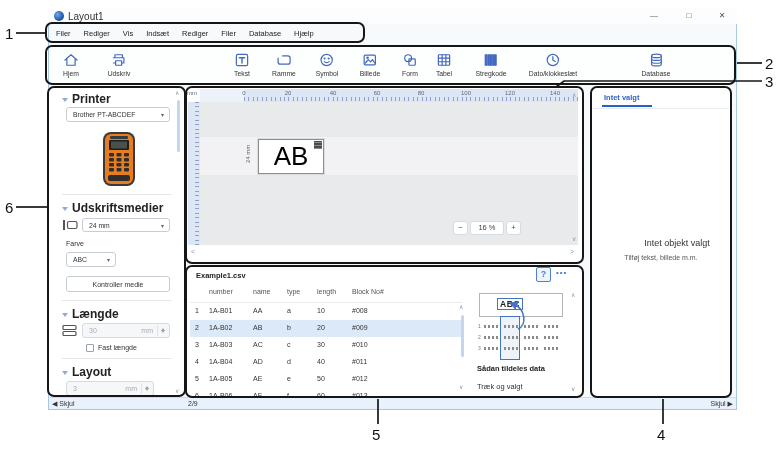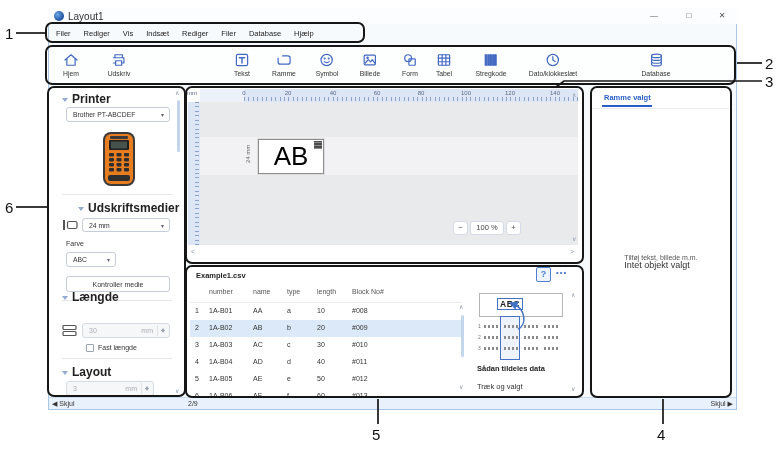--- a/index.html
+++ b/index.html
@@ -82,21 +82,21 @@
   .mrow i { display:inline-block; width:15px; height:3px; margin-right:5px; vertical-align:top; margin-top:4px;
             background:repeating-linear-gradient(90deg,#8a8a8a 0 2px,transparent 2px 4px); }
   .mrn { position:absolute; left:478px; font-size:5px; color:#777; }
   .howtitle { position:absolute; left:477px; top:364px; font-size:7.5px; font-weight:bold; color:#222; }
   .howsub { position:absolute; left:477px; top:382px; font-size:7.5px; color:#333; }
 
   
   .tabsel { position:absolute; left:604px; top:93px; font-size:7.5px; font-weight:bold; color:#2b5fc8; }
   .tabline { position:absolute; left:602px; top:105px; width:50px; height:2px; background:#2b5fc8; }
   .tabdiv { position:absolute; left:593px; top:108px; width:136px; height:1px; background:#e8ecf1; }
-  .emptyt { position:absolute; left:588px; top:238px; width:138px; text-align:center; font-size:9px; color:#333;margin-top:22px; }
+  .emptyt { position:absolute; left:608px; top:238px; width:138px; text-align:center; font-size:9px; color:#333; }
   .emptys { position:absolute; left:592px; top:254px; width:138px; text-align:center; font-size:7px; color:#555; }
 
   
   .statusbar { position:absolute; left:49px; top:397px; width:687px; height:12px; background:#e9f2fc; border-top:1px solid #cadcf0;
                font-size:7px; color:#333; }
   .statusbar .sl { position:absolute; left:3px; top:2px; }
   .statusbar .sp { position:absolute; left:139px; top:2px; }
   .statusbar .sr { position:absolute; right:3px; top:2px; }
 
   
@@ -249,38 +249,38 @@
         <rect x="16.5" y="32" width="5" height="3.4" rx="0.8"></rect>
         <rect x="24" y="32" width="5" height="3.4" rx="0.8"></rect>
       <rect x="9" y="37" width="5" height="3.4" rx="0.8"></rect>
         <rect x="16.5" y="37" width="5" height="3.4" rx="0.8"></rect>
         <rect x="24" y="37" width="5" height="3.4" rx="0.8"></rect>
     </g>
     <rect x="8" y="44" width="22" height="6" rx="2" fill="#2e2e2e"></rect>
   </svg>
   <div class="divline" style="left:62px; top:194px; width:110px;"></div>
 
-  <div class="sec-h" style="left:78px; top:201px;text-align:right;"><span class="tri"></span><span>Udskriftsmedier</span></div>
+  <div class="sec-h" style="left:62px; top:201px;text-align:right;"><span class="tri"></span><span>Udskriftsmedier</span></div>
   <svg class="abs" style="left:62px; top:219px;" width="16" height="12" viewBox="0 0 16 12">
     <rect x="1" y="1" width="2" height="10" fill="#555"></rect>
       <rect x="5.5" y="2.5" width="9.5" height="7" rx="1.5" fill="none" stroke="#555" stroke-width="1.2"></rect>
   </svg>
   <div class="dd" style="left:82px; top:218px; width:88px; height:14px;">
     <span>24 mm</span>
     <span class="caret">▾</span>
   </div>
   <div class="abs" style="left:66px; top:240px; font-size:7px; color:#333;">Farve</div>
   <div class="dd" style="left:66px; top:252px; width:50px; height:15px;">
     <span>ABC</span>
     <span class="caret">▾</span>
   </div>
   <div class="btn" style="left:66px; top:276px; width:104px; height:16px; line-height:15px;">Kontroller medie</div>
   <div class="divline" style="left:62px; top:300px; width:110px;"></div>
 
-  <div class="sec-h" style="left:62px; top:290px;"><span class="tri"></span><span>Længde</span></div>
+  <div class="sec-h" style="left:62px; top:307px;"><span class="tri"></span><span>Længde</span></div>
   <svg class="abs" style="left:62px; top:324px;" width="15" height="13" viewBox="0 0 15 13">
     <rect x="1" y="1.5" width="13" height="4" rx="1" fill="none" stroke="#555" stroke-width="1.2"></rect>
     <rect x="1" y="7.5" width="13" height="4" rx="1" fill="none" stroke="#555" stroke-width="1.2"></rect>
   </svg>
   <div class="numin" style="left:82px; top:323px; width:88px; height:15px;">
     <span class="val">30</span>
     <span class="unit">mm</span>
     <span class="spin"></span>
   </div>
   <div class="chk" style="left:86px; top:344px;"></div>
@@ -316,21 +316,21 @@
       <div class="ticks"></div>
     </div>
   <div class="canvas"></div>
   <div class="tapeband"></div>
   <div class="label-obj">
     <div class="ab">AB</div>
     <div class="dbbadge"></div>
   </div>
   <div class="tapew">24 mm</div>
   <div class="zctl" style="left:453px; top:221px; width:15px;">−</div>
-  <div class="zctl" style="left:470px; top:221px; width:34px;">100 %</div>
+  <div class="zctl" style="left:470px; top:221px; width:34px;">16 %</div>
   <div class="zctl" style="left:506px; top:221px; width:15px;">+</div>
   <span class="sb-arrow" style="left:572px; top:92px;">∧</span>
   <span class="sb-arrow" style="left:572px; top:236px;">∨</span>
   <span class="sb-arrow" style="left:191px; top:249px; font-size:7px;">&lt;</span>
   <span class="sb-arrow" style="left:570px; top:249px; font-size:7px;">&gt;</span>
 
   <div class="panel" style="left:187px; top:266px; width:395px; height:130px;"></div>
   <div class="csvname">Example1.csv</div>
   <div class="helpbtn">?</div>
   <div class="morebtn">•••</div>
@@ -413,21 +413,21 @@
         </marker>
       </defs>
     <path d="M24 28 C 33 24, 32 8, 19 3" stroke="#4472c4" stroke-width="1.5" fill="none" marker-end="url(#ah)"></path>
   </svg>
   <div class="howtitle">Sådan tildeles data</div>
   <div class="howsub">Træk og valgt</div>
   <span class="sb-arrow" style="left:571px; top:292px;">∧</span>
   <span class="sb-arrow" style="left:571px; top:386px;">∨</span>
 
   <div class="panel" style="left:592px; top:88px; width:138px; height:308px;"></div>
-  <div class="tabsel">Ramme valgt</div>
+  <div class="tabsel">Intet valgt</div>
   <div class="tabline"></div>
   <div class="tabdiv"></div>
   <div class="emptyt">Intet objekt valgt</div>
   <div class="emptys">Tilføj tekst, billede m.m.</div>
 
   <div class="statusbar">
     <span class="sl"><span>◀</span> <span>Skjul</span></span>
     <span class="sp">2/9</span>
     <span class="sr"><span>Skjul</span> <span>▶</span></span>
   </div>

